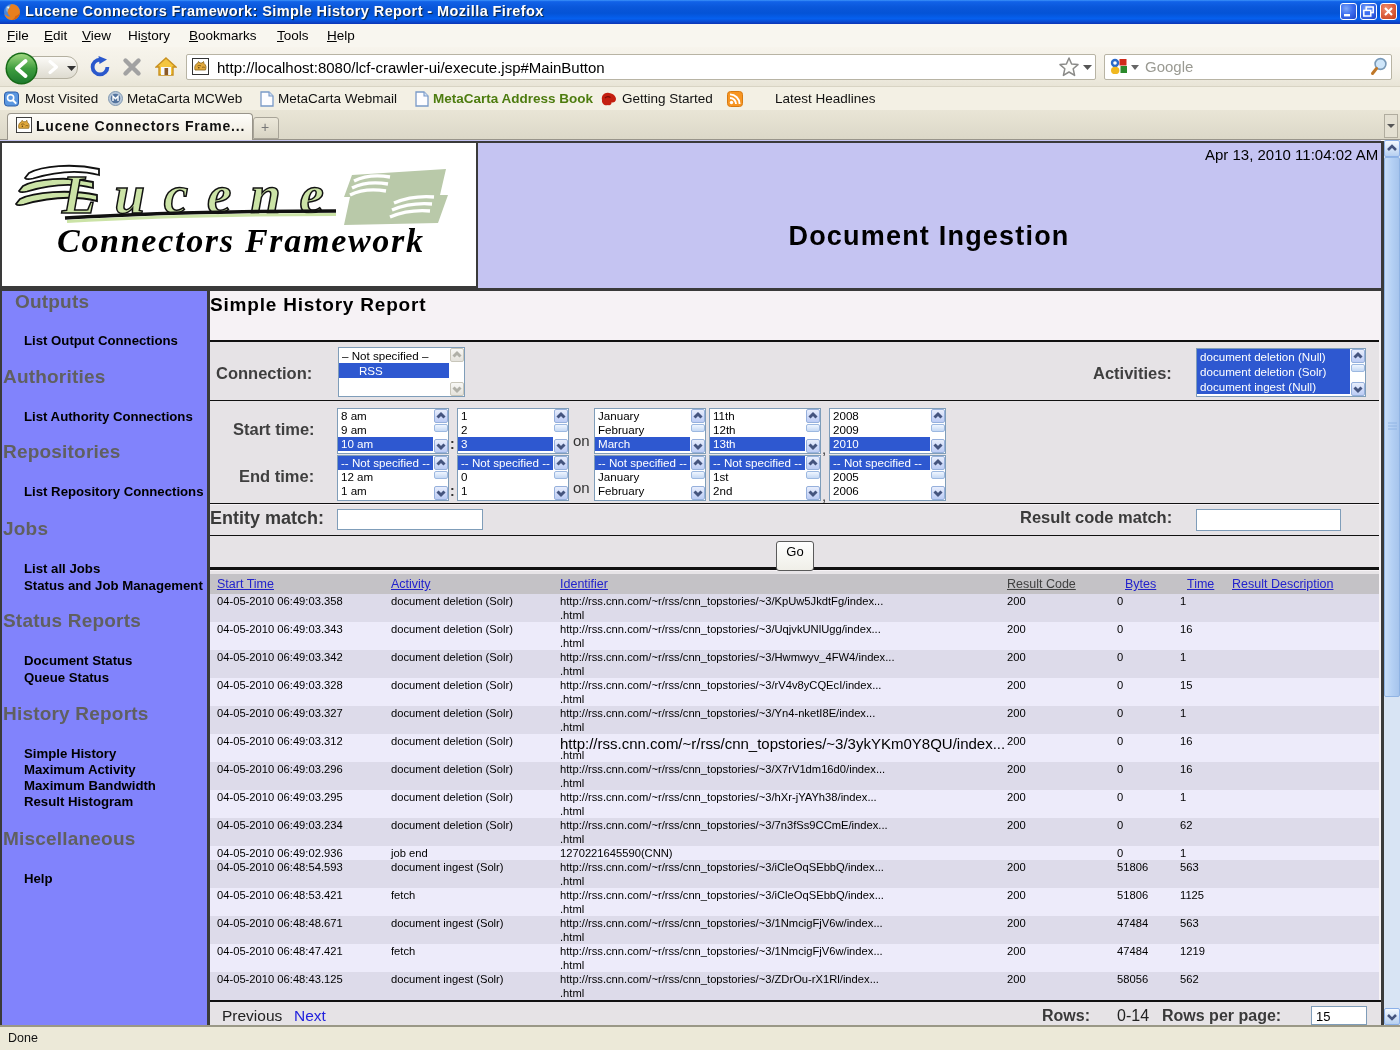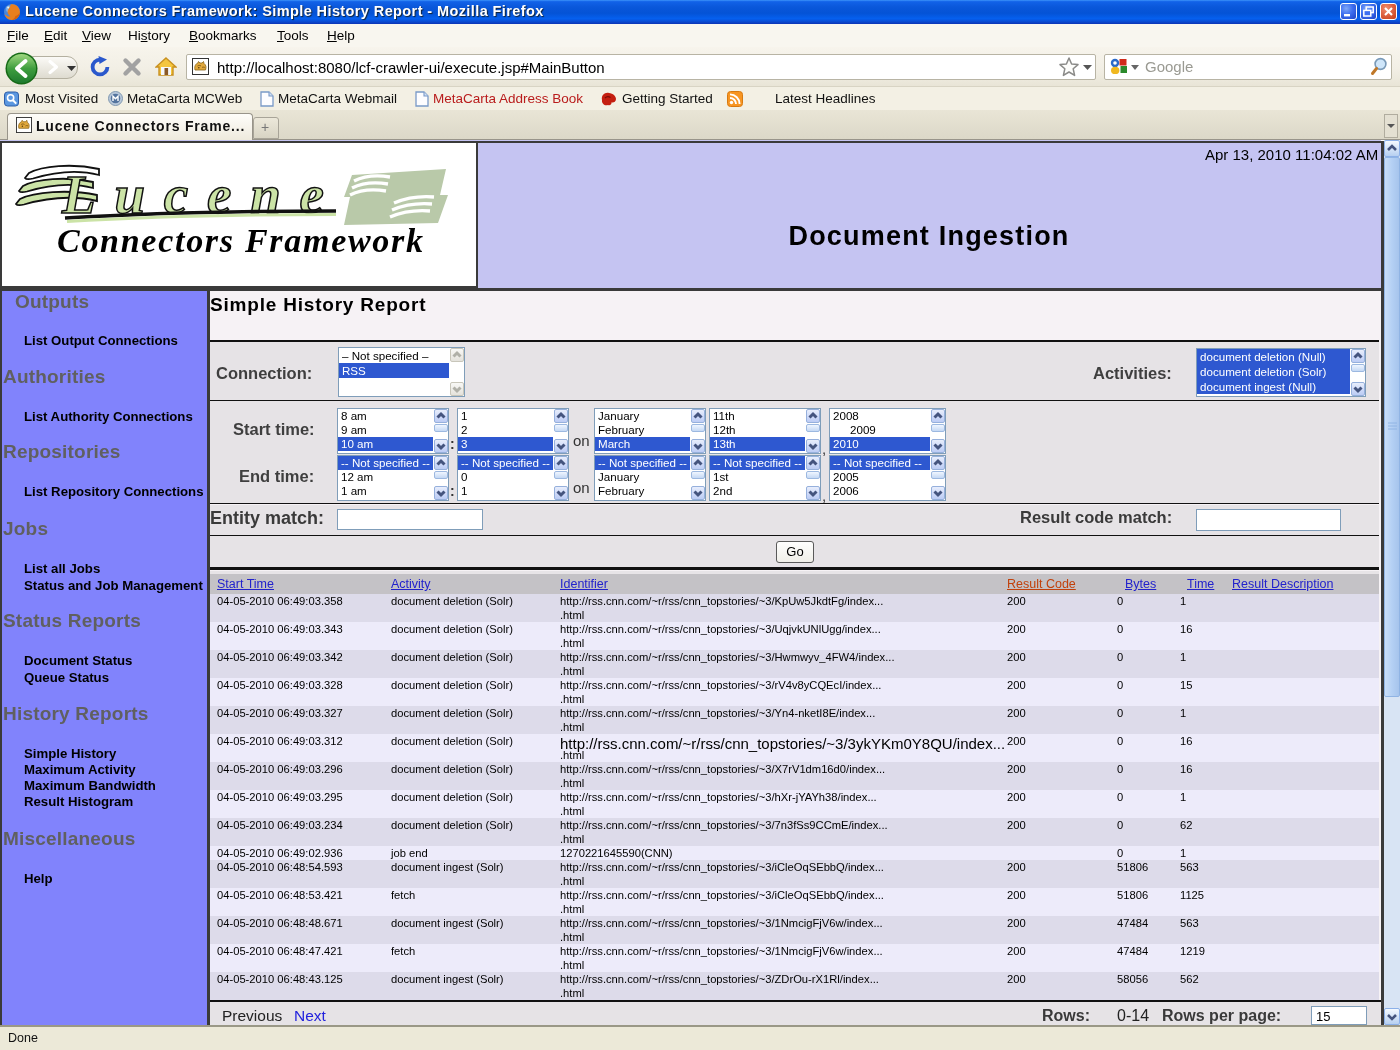--- a/index.html
+++ b/index.html
@@ -114,21 +114,21 @@
 <div style="position:absolute;left:127px;top:91px;font-size:13.5px;color:#111;font-weight:normal;white-space:nowrap;">MetaCarta MCWeb</div>
 <svg style="position:absolute;left:260px;top:91px" width="14" height="16" viewBox="0 0 14 16">
     <path d="M1 1 L9 1 L13 5 L13 15 L1 15 Z" fill="#fdfdff" stroke="#7a9ac8" stroke-width="1.3"></path>
     <path d="M9 1 L9 5 L13 5" fill="#cfe0f4" stroke="#7a9ac8" stroke-width="1.1"></path>
   </svg>
 <div style="position:absolute;left:278px;top:91px;font-size:13.5px;color:#111;font-weight:normal;white-space:nowrap;">MetaCarta Webmail</div>
 <svg style="position:absolute;left:415px;top:91px" width="14" height="16" viewBox="0 0 14 16">
     <path d="M1 1 L9 1 L13 5 L13 15 L1 15 Z" fill="#fdfdff" stroke="#7a9ac8" stroke-width="1.3"></path>
     <path d="M9 1 L9 5 L13 5" fill="#cfe0f4" stroke="#7a9ac8" stroke-width="1.1"></path>
   </svg>
-<div style="position:absolute;left:433px;top:91px;font-size:13.5px;color:#b91c1c;font-weight:normal;white-space:nowrap;text-align:center;">MetaCarta Address Book</div>
+<div style="position:absolute;left:433px;top:91px;font-size:13.5px;color:#4d7c0f;font-weight:bold;white-space:nowrap;text-align:center;">MetaCarta Address Book</div>
 <svg style="position:absolute;left:600px;top:91px" width="17" height="16" viewBox="0 0 17 16">
     <path d="M2 9 C1 4 5 1 9 2 C13 2.6 16 5 16 8 C16 11 13 12 11.5 11.3 C12 13 10 15 8 14 C5 15 1.5 13 2 9 Z" fill="#c41e10"></path>
     <path d="M5 7 C6.5 5.5 9 5.5 10.5 6.5" stroke="#7a0c06" stroke-width="1.2" fill="none"></path>
   </svg>
 <div style="position:absolute;left:622px;top:91px;font-size:13.5px;color:#111;font-weight:normal;white-space:nowrap;">Getting Started</div>
 <svg style="position:absolute;left:727px;top:91px" width="16" height="16" viewBox="0 0 16 16">
     <rect x="0.5" y="0.5" width="15" height="15" rx="3" fill="#f79522" stroke="#d87a10"></rect>
     <circle cx="4.5" cy="11.5" r="1.7" fill="#fff"></circle>
     <path d="M3 7 A6 6 0 0 1 9 13" stroke="#fff" stroke-width="1.9" fill="none"></path>
     <path d="M3 3.4 A9.6 9.6 0 0 1 12.6 13" stroke="#fff" stroke-width="1.9" fill="none"></path>
@@ -197,21 +197,21 @@
 <div style="position:absolute;left:24px;top:778px;font-size:13.2px;color:#000;font-weight:bold;white-space:nowrap;">Maximum Bandwidth</div>
 <div style="position:absolute;left:24px;top:794px;font-size:13.2px;color:#000;font-weight:bold;white-space:nowrap;">Result Histogram</div>
 <div style="position:absolute;left:3px;top:828px;font-size:19px;color:#606060;font-weight:bold;white-space:nowrap;letter-spacing:0.2px;">Miscellaneous</div>
 <div style="position:absolute;left:24px;top:871px;font-size:13.2px;color:#000;font-weight:bold;white-space:nowrap;">Help</div>
 <div style="position:absolute;left:210px;top:291px;width:1171px;height:734px;background:#f6f2f5;box-sizing:border-box"></div>
 <div style="position:absolute;left:210px;top:294px;font-size:19px;color:#000;font-weight:bold;white-space:nowrap;letter-spacing:0.8px;">Simple History Report</div>
 <div style="position:absolute;left:210px;top:340px;width:1169px;height:61px;background:#e6e3e6;border-top:2px solid #111;border-bottom:1px solid #111;box-sizing:border-box"></div>
 <div style="position:absolute;left:216px;top:364px;font-size:16.5px;color:#3f3f3f;font-weight:bold;white-space:nowrap;">Connection:</div>
 <div style="position:absolute;left:338px;top:347px;width:127px;height:50px;background:#fff;border:1px solid #7f9db9;box-sizing:border-box"></div>
 <div style="position:absolute;left:339px;top:348px;width:110px;height:15px;background:#fff;color:#000;font-size:11.6px;line-height:15px;padding-left:3px;box-sizing:border-box;white-space:nowrap;overflow:hidden">– Not specified –</div>
-<div style="position:absolute;left:339px;top:363px;width:110px;height:15px;background:#2e58d0;color:#fff;font-size:11.6px;line-height:15px;padding-left:3px;box-sizing:border-box;white-space:nowrap;overflow:hidden">RSS</div>
+<div style="position:absolute;left:339px;top:363px;width:110px;height:15px;background:#2e58d0;color:#fff;font-size:11.6px;line-height:15px;padding-left:20px;box-sizing:border-box;white-space:nowrap;overflow:hidden">RSS</div>
 <div style="position:absolute;left:339px;top:378px;width:110px;height:15px;background:#fff;color:#000;font-size:11.6px;line-height:15px;padding-left:3px;box-sizing:border-box;white-space:nowrap;overflow:hidden"></div>
 <div style="position:absolute;left:450px;top:348px;width:14px;height:14px;background:linear-gradient(180deg,#f8f8f6 0%,#e4e2dc 100%);border:1px solid #c8c6ba;border-radius:2px;box-sizing:border-box">
     <svg width="12" height="12" viewBox="0 0 12 12" style="position:absolute;left:0;top:0">
       <path d="M2.5 7.5 L6 4 L9.5 7.5" stroke="#b0b0a8" stroke-width="3" fill="none"></path>
     </svg>
   </div>
 <div style="position:absolute;left:450px;top:382px;width:14px;height:14px;background:linear-gradient(180deg,#f8f8f6 0%,#e4e2dc 100%);border:1px solid #c8c6ba;border-radius:2px;box-sizing:border-box">
     <svg width="12" height="12" viewBox="0 0 12 12" style="position:absolute;left:0;top:0">
       <path d="M2.5 4.5 L6 8 L9.5 4.5" stroke="#b0b0a8" stroke-width="3" fill="none"></path>
     </svg>
@@ -350,21 +350,21 @@
     </svg>
   </div>
 <div style="position:absolute;left:806px;top:486px;width:14px;height:14px;background:linear-gradient(180deg,#e8eefc 0%,#ccd8f8 60%,#bcccf4 100%);border:1px solid #96b0dc;border-radius:2px;box-sizing:border-box">
     <svg width="12" height="12" viewBox="0 0 12 12" style="position:absolute;left:0;top:0">
       <path d="M2.5 4.5 L6 8 L9.5 4.5" stroke="#44547e" stroke-width="3" fill="none"></path>
     </svg>
   </div>
 <div style="position:absolute;left:806px;top:471px;width:14px;height:8px;background:linear-gradient(180deg,#f0f6ff,#c4d8f4);border:1px solid #9cb8e0;border-radius:2px;box-sizing:border-box"></div>
 <div style="position:absolute;left:829px;top:408px;width:117px;height:46px;background:#fff;border:1px solid #7f9db9;box-sizing:border-box"></div>
 <div style="position:absolute;left:830px;top:409px;width:100px;height:14px;background:#fff;color:#000;font-size:11.6px;line-height:14px;padding-left:3px;box-sizing:border-box;white-space:nowrap;overflow:hidden">2008</div>
-<div style="position:absolute;left:830px;top:423px;width:100px;height:14px;background:#fff;color:#000;font-size:11.6px;line-height:14px;padding-left:20px;box-sizing:border-box;white-space:nowrap;overflow:hidden">2009</div>
+<div style="position:absolute;left:830px;top:423px;width:100px;height:14px;background:#fff;color:#000;font-size:11.6px;line-height:14px;padding-left:3px;box-sizing:border-box;white-space:nowrap;overflow:hidden">2009</div>
 <div style="position:absolute;left:830px;top:437px;width:100px;height:14px;background:#2e58d0;color:#fff;font-size:11.6px;line-height:14px;padding-left:3px;box-sizing:border-box;white-space:nowrap;overflow:hidden">2010</div>
 <div style="position:absolute;left:931px;top:409px;width:14px;height:14px;background:linear-gradient(180deg,#e8eefc 0%,#ccd8f8 60%,#bcccf4 100%);border:1px solid #96b0dc;border-radius:2px;box-sizing:border-box">
     <svg width="12" height="12" viewBox="0 0 12 12" style="position:absolute;left:0;top:0">
       <path d="M2.5 7.5 L6 4 L9.5 7.5" stroke="#44547e" stroke-width="3" fill="none"></path>
     </svg>
   </div>
 <div style="position:absolute;left:931px;top:439px;width:14px;height:14px;background:linear-gradient(180deg,#e8eefc 0%,#ccd8f8 60%,#bcccf4 100%);border:1px solid #96b0dc;border-radius:2px;box-sizing:border-box">
     <svg width="12" height="12" viewBox="0 0 12 12" style="position:absolute;left:0;top:0">
       <path d="M2.5 4.5 L6 8 L9.5 4.5" stroke="#44547e" stroke-width="3" fill="none"></path>
     </svg>
@@ -390,27 +390,27 @@
 <div style="position:absolute;left:573px;top:432px;font-size:15px;color:#333;font-weight:normal;white-space:nowrap;">on</div>
 <div style="position:absolute;left:573px;top:479px;font-size:15px;color:#333;font-weight:normal;white-space:nowrap;">on</div>
 <div style="position:absolute;left:822px;top:440px;font-size:15px;color:#333;font-weight:normal;white-space:nowrap;">,</div>
 <div style="position:absolute;left:822px;top:487px;font-size:15px;color:#333;font-weight:normal;white-space:nowrap;">,</div>
 <div style="position:absolute;left:210px;top:505px;width:1169px;height:31px;background:#e6e3e6;border-bottom:1px solid #111;box-sizing:border-box"></div>
 <div style="position:absolute;left:210px;top:508px;font-size:18px;color:#3a3a3a;font-weight:bold;white-space:nowrap;">Entity match:</div>
 <div style="position:absolute;left:337px;top:509px;width:146px;height:21px;background:#fff;border:1px solid #7f9db9;box-sizing:border-box"></div>
 <div style="position:absolute;left:1020px;top:508px;font-size:16.5px;color:#3a3a3a;font-weight:bold;white-space:nowrap;">Result code match:</div>
 <div style="position:absolute;left:1196px;top:509px;width:145px;height:22px;background:#fff;border:1px solid #7f9db9;box-sizing:border-box"></div>
 <div style="position:absolute;left:210px;top:536px;width:1169px;height:34px;background:#e6e3e6;border-bottom:3px solid #111;box-sizing:border-box"></div>
-<div style="left:776px;top:541px;width:38px;height:22px;background:linear-gradient(180deg,#fefefe,#f0efe8);border:1px solid #5a5a5a;border-radius:3px;box-sizing:border-box;text-align:center;font-size:13px;line-height:20px">Go</div>
+<div style="left:776px;top:541px;width:38px;height:30px;background:linear-gradient(180deg,#fefefe,#f0efe8);border:1px solid #5a5a5a;border-radius:3px;box-sizing:border-box;text-align:center;font-size:13px;line-height:20px">Go</div>
 <div style="position:absolute;left:210px;top:571px;width:1169px;height:3px;background:#e7e4e7;box-sizing:border-box"></div>
 <div style="position:absolute;left:210px;top:574px;width:1169px;height:20px;background:#c4c2c6;box-sizing:border-box"></div>
 <div style="left:217px;top:577px;font-size:12.5px;color:#2222cc;text-decoration:underline;white-space:nowrap">Start Time</div>
 <div style="left:391px;top:577px;font-size:12.5px;color:#2222cc;text-decoration:underline;white-space:nowrap">Activity</div>
 <div style="left:560px;top:577px;font-size:12.5px;color:#2222cc;text-decoration:underline;white-space:nowrap">Identifier</div>
-<div style="left:1007px;top:577px;font-size:12.5px;color:#c2410c;text-decoration:underline;white-space:nowrap">Result Code</div>
+<div style="left:1007px;top:577px;font-size:12.5px;color:#404040;text-decoration:underline;white-space:nowrap">Result Code</div>
 <div style="left:1125px;top:577px;font-size:12.5px;color:#2222cc;text-decoration:underline;white-space:nowrap">Bytes</div>
 <div style="left:1187px;top:577px;font-size:12.5px;color:#2222cc;text-decoration:underline;white-space:nowrap">Time</div>
 <div style="left:1232px;top:577px;font-size:12.5px;color:#2222cc;text-decoration:underline;white-space:nowrap">Result Description</div>
 <div style="position:absolute;left:210px;top:594px;width:1169px;height:28px;background:#dddbea;box-sizing:border-box"></div>
 <div style="left:217px;top:595px;font-size:11.2px;white-space:nowrap">04-05-2010 06:49:03.358</div>
 <div style="left:391px;top:595px;font-size:11.2px;white-space:nowrap">document deletion (Solr)</div>
 <div style="left:560px;top:595px;font-size:11.2px;white-space:nowrap">http://rss.cnn.com/~r/rss/cnn_topstories/~3/KpUw5JkdtFg/index...</div>
 <div style="left:560px;top:609px;font-size:11.2px;white-space:nowrap">.html</div>
 <div style="left:1007px;top:595px;font-size:11.2px">200</div>
 <div style="left:1117px;top:595px;font-size:11.2px">0</div>

